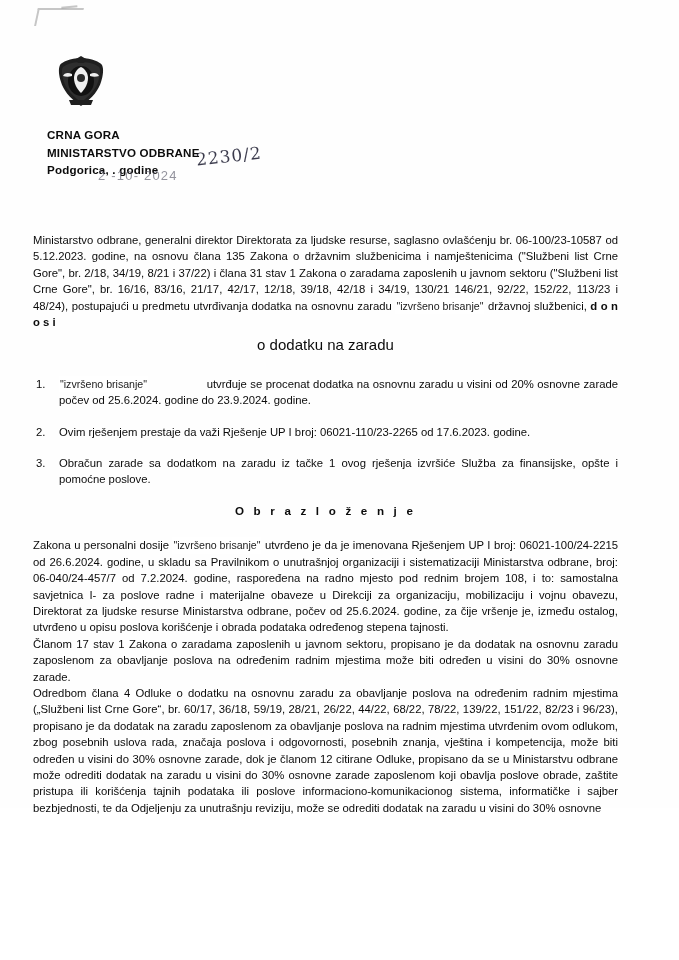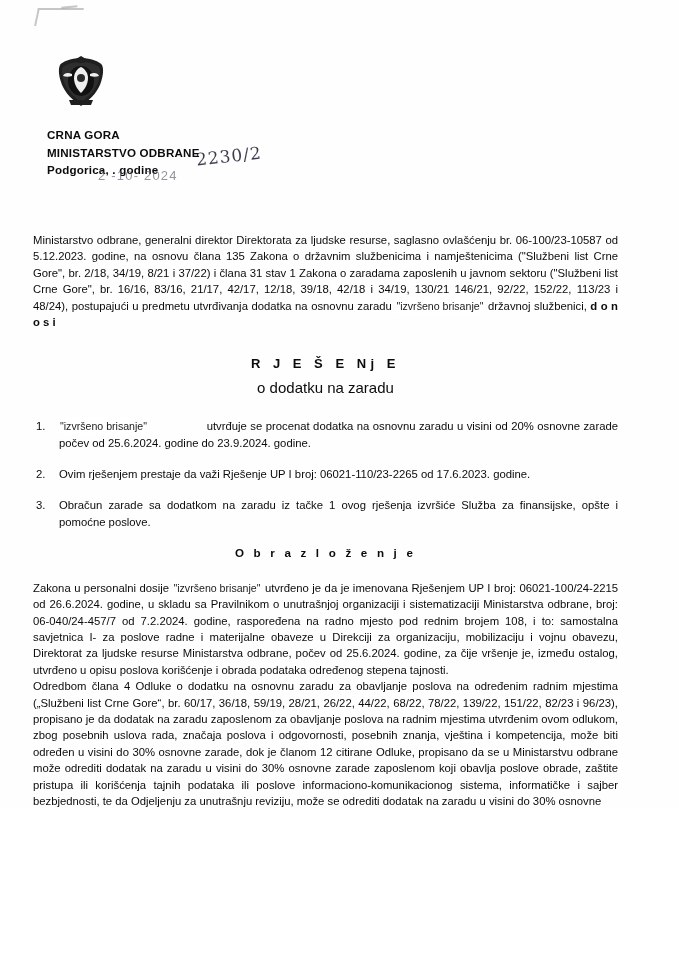--- a/index.html
+++ b/index.html
@@ -187,21 +187,20 @@
 
   <div class="body-text">
 
     <p>
       <span>Ministarstvo odbrane, generalni direktor Direktorata za ljudske resurse, saglasno ovlašćenju br. 06-100/23-10587 od 5.12.2023. godine, na osnovu člana 135 Zakona o državnim službenicima i namještenicima ("Službeni list Crne Gore", br. 2/18, 34/19, 8/21 i 37/22) i člana 31 stav 1 Zakona o zaradama zaposlenih u javnom sektoru ("Službeni list Crne Gore", br. 16/16, 83/16, 21/17, 42/17, 12/18, 39/18, 42/18 i 34/19, 130/21 146/21, 92/22, 152/22, 113/23 i 48/24), postupajući u predmetu utvrđivanja dodatka na osnovnu zaradu</span>
       <span class="redact">"izvršeno brisanje"</span>
       <span>državnoj službenici,</span>
       <b>d o n o s i</b>
     </p>
 
-    <div class="title-main">R J E Š E Nj E</div>
     <div class="title-sub">o dodatku na zaradu</div>
 
     <div class="num-list">
 
       <div class="num-item">
         <div class="n">1.</div>
         <div class="t">
           <span class="redact">"izvršeno brisanje"</span>
           &nbsp;&nbsp;&nbsp;&nbsp;&nbsp;&nbsp;&nbsp;&nbsp;&nbsp;&nbsp;&nbsp;&nbsp;&nbsp;&nbsp;&nbsp;
           <span>utvrđuje se procenat dodatka na osnovnu zaradu u visini od 20% osnovne zarade počev od 25.6.2024. godine do 23.9.2024. godine.</span>
@@ -221,18 +220,19 @@
     </div>
 
     <div class="obrazlozenje">O b r a z l o ž e n j e</div>
 
     <p class="para">
       <span>Zakona u personalni dosije</span>
       <span class="redact">"izvršeno brisanje"</span>
       <span>utvrđeno je da je imenovana Rješenjem UP I broj: 06021-100/24-2215 od 26.6.2024. godine, u skladu sa Pravilnikom o unutrašnjoj organizaciji i sistematizaciji Ministarstva odbrane, broj: 06-040/24-457/7 od 7.2.2024. godine, raspoređena na radno mjesto pod rednim brojem 108, i to: samostalna savjetnica I- za poslove radne i materijalne obaveze u Direkciji za organizaciju, mobilizaciju i vojnu obavezu, Direktorat za ljudske resurse Ministarstva odbrane, počev od 25.6.2024. godine, za čije vršenje je, između ostalog, utvrđeno u opisu poslova korišćenje i obrada podataka određenog stepena tajnosti.</span>
     </p>
 
+    <p class="para">Članom 17 stav 1 Zakona o zaradama zaposlenih u javnom sektoru, propisano je da dodatak na osnovnu zaradu zaposlenom za obavljanje poslova na određenim radnim mjestima može biti određen u visini do 30% osnovne zarade.</p>
 
     <p class="para">Odredbom člana 4 Odluke o dodatku na osnovnu zaradu za obavljanje poslova na određenim radnim mjestima („Službeni list Crne Gore“, br. 60/17, 36/18, 59/19, 28/21, 26/22, 44/22, 68/22, 78/22, 139/22, 151/22, 82/23 i 96/23), propisano je da dodatak na zaradu zaposlenom za obavljanje poslova na radnim mjestima utvrđenim ovom odlukom, zbog posebnih uslova rada, značaja poslova i odgovornosti, posebnih znanja, vještina i kompetencija, može biti određen u visini do 30% osnovne zarade, dok je članom 12 citirane Odluke, propisano da se u Ministarstvu odbrane može odrediti dodatak na zaradu u visini do 30% osnovne zarade zaposlenom koji obavlja poslove obrade, zaštite pristupa ili korišćenja tajnih podataka ili poslove informaciono-komunikacionog sistema, informatičke i sajber bezbjednosti, te da Odjeljenju za unutrašnju reviziju, može se odrediti dodatak na zaradu u visini do 30% osnovne</p>
 
   </div>
 
 </div>
 
 </body></html>

